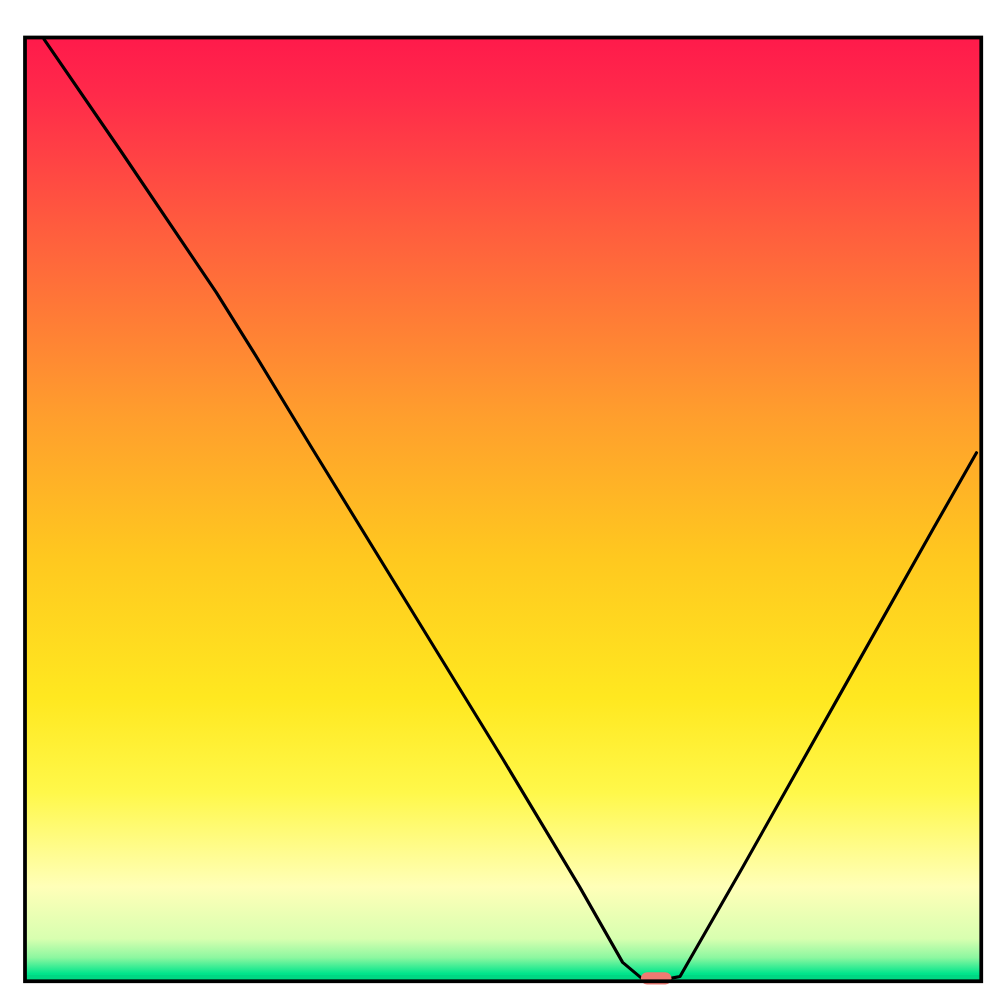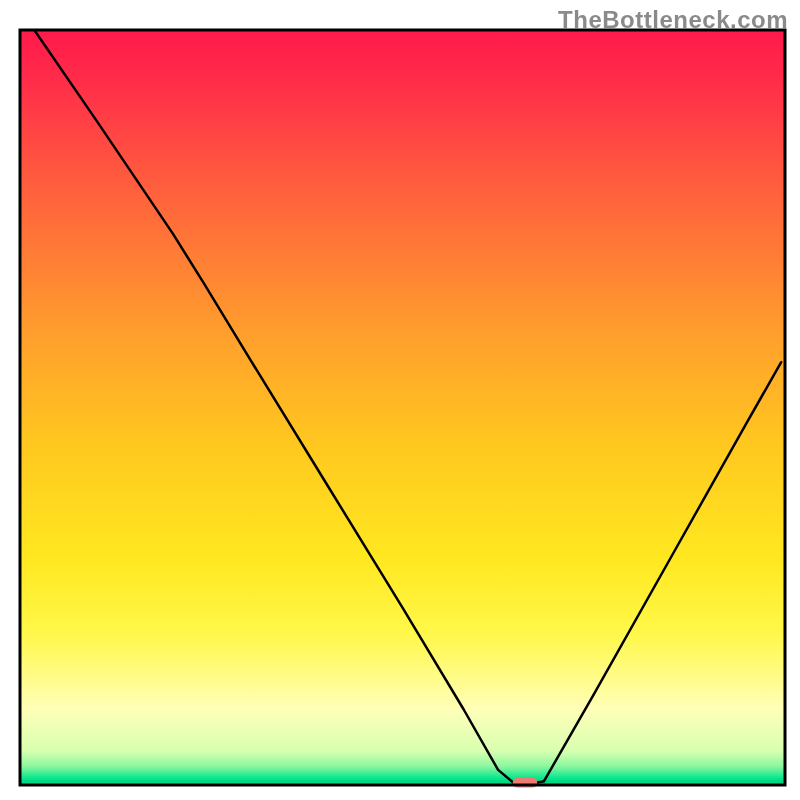--- a/index.html
+++ b/index.html
@@ -56,14 +56,13 @@
     <rect id="plot-bg" fill="url(#bg-grad)" x="20" y="30" width="765" height="755"></rect>
 
     <rect id="baseline-strip" x="20" y="780" width="765" height="5" fill="#00d884"></rect>
 
     <path id="curve" fill="none" stroke="#000000" stroke-width="2.5" stroke-linejoin="round" stroke-linecap="round" d="M35.3 31.5 L96.5 120.6 L173.0 233.9 L203.6 282.9 L249.5 358.4 L326.0 483.0 L402.5 607.6 L463.7 709.5 L498.1 769.9 L513.4 782.7 L536.4 782.7 L544.0 781.2 L593.8 694.4 L670.3 558.5 L746.8 422.6 L781.2 362.2"></path>
 
     <rect id="marker" rx="4.9" ry="4.9" x="512.7" y="777.8" width="24.5" height="9.8" fill="#ee7a72"></rect>
 
     <rect id="plot-border" fill="none" stroke="#000" stroke-width="3" x="20" y="30" width="765" height="755"></rect>
   </svg>
-  <div class="watermark">TheBottleneck.com</div>
 </div>
 
 </body></html>

